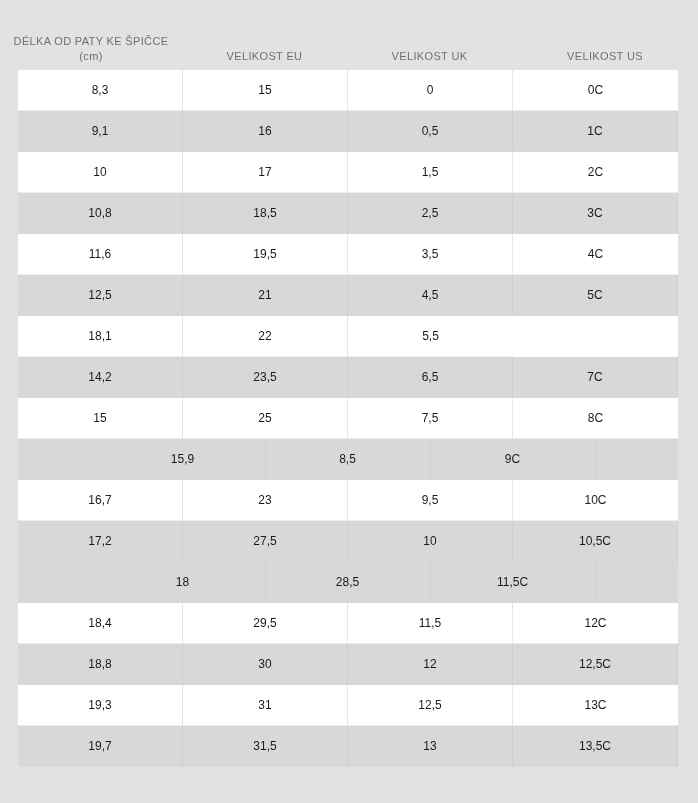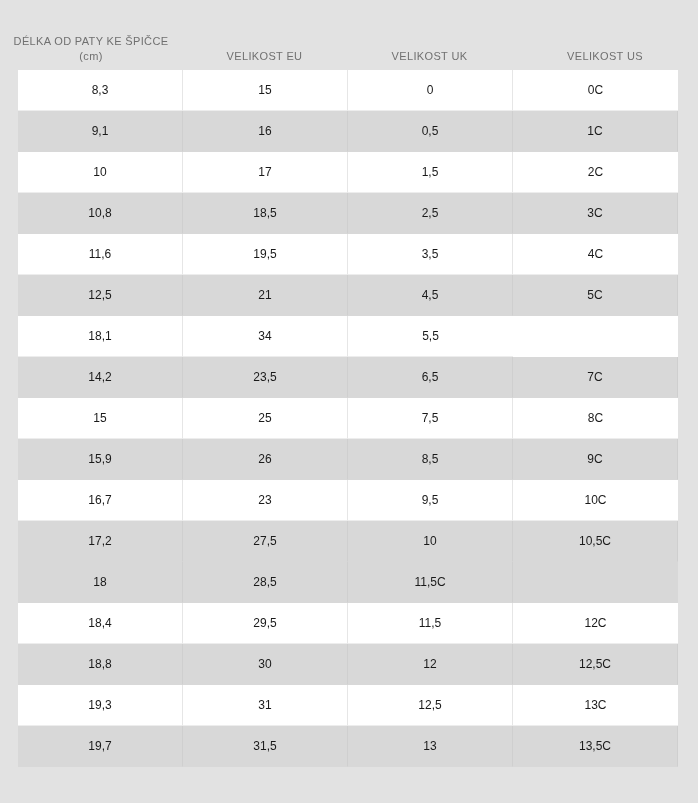--- a/index.html
+++ b/index.html
@@ -66,20 +66,21 @@
     margin-top: 8px;
   }
 
   .chart-row {
     display: flex;
     height: 41px;
     background: #ffffff;
   }
   .chart-row.alt {
     background: #d8d8d8;
+    justify-content: center;
   }
 
   .chart-cell {
     box-sizing: border-box;
     width: 165px;
     height: 41px;
     display: flex;
     align-items: center;
     justify-content: center;
     font-size: 12px;
@@ -148,38 +149,37 @@
         <div class="chart-cell">4C</div>
       </div>
       <div class="chart-row alt">
         <div class="chart-cell">12,5</div>
         <div class="chart-cell">21</div>
         <div class="chart-cell">4,5</div>
         <div class="chart-cell">5C</div>
       </div>
       <div class="chart-row">
         <div class="chart-cell">18,1</div>
-        <div class="chart-cell">34</div>
+        <div class="chart-cell">22</div>
         <div class="chart-cell">5,5</div>
       </div>
       <div class="chart-row alt">
         <div class="chart-cell">14,2</div>
         <div class="chart-cell">23,5</div>
         <div class="chart-cell">6,5</div>
         <div class="chart-cell">7C</div>
       </div>
       <div class="chart-row">
         <div class="chart-cell">15</div>
         <div class="chart-cell">25</div>
         <div class="chart-cell">7,5</div>
         <div class="chart-cell">8C</div>
       </div>
       <div class="chart-row alt">
         <div class="chart-cell">15,9</div>
-        <div class="chart-cell">26</div>
         <div class="chart-cell">8,5</div>
         <div class="chart-cell">9C</div>
       </div>
       <div class="chart-row">
         <div class="chart-cell">16,7</div>
         <div class="chart-cell">23</div>
         <div class="chart-cell">9,5</div>
         <div class="chart-cell">10C</div>
       </div>
       <div class="chart-row alt">

